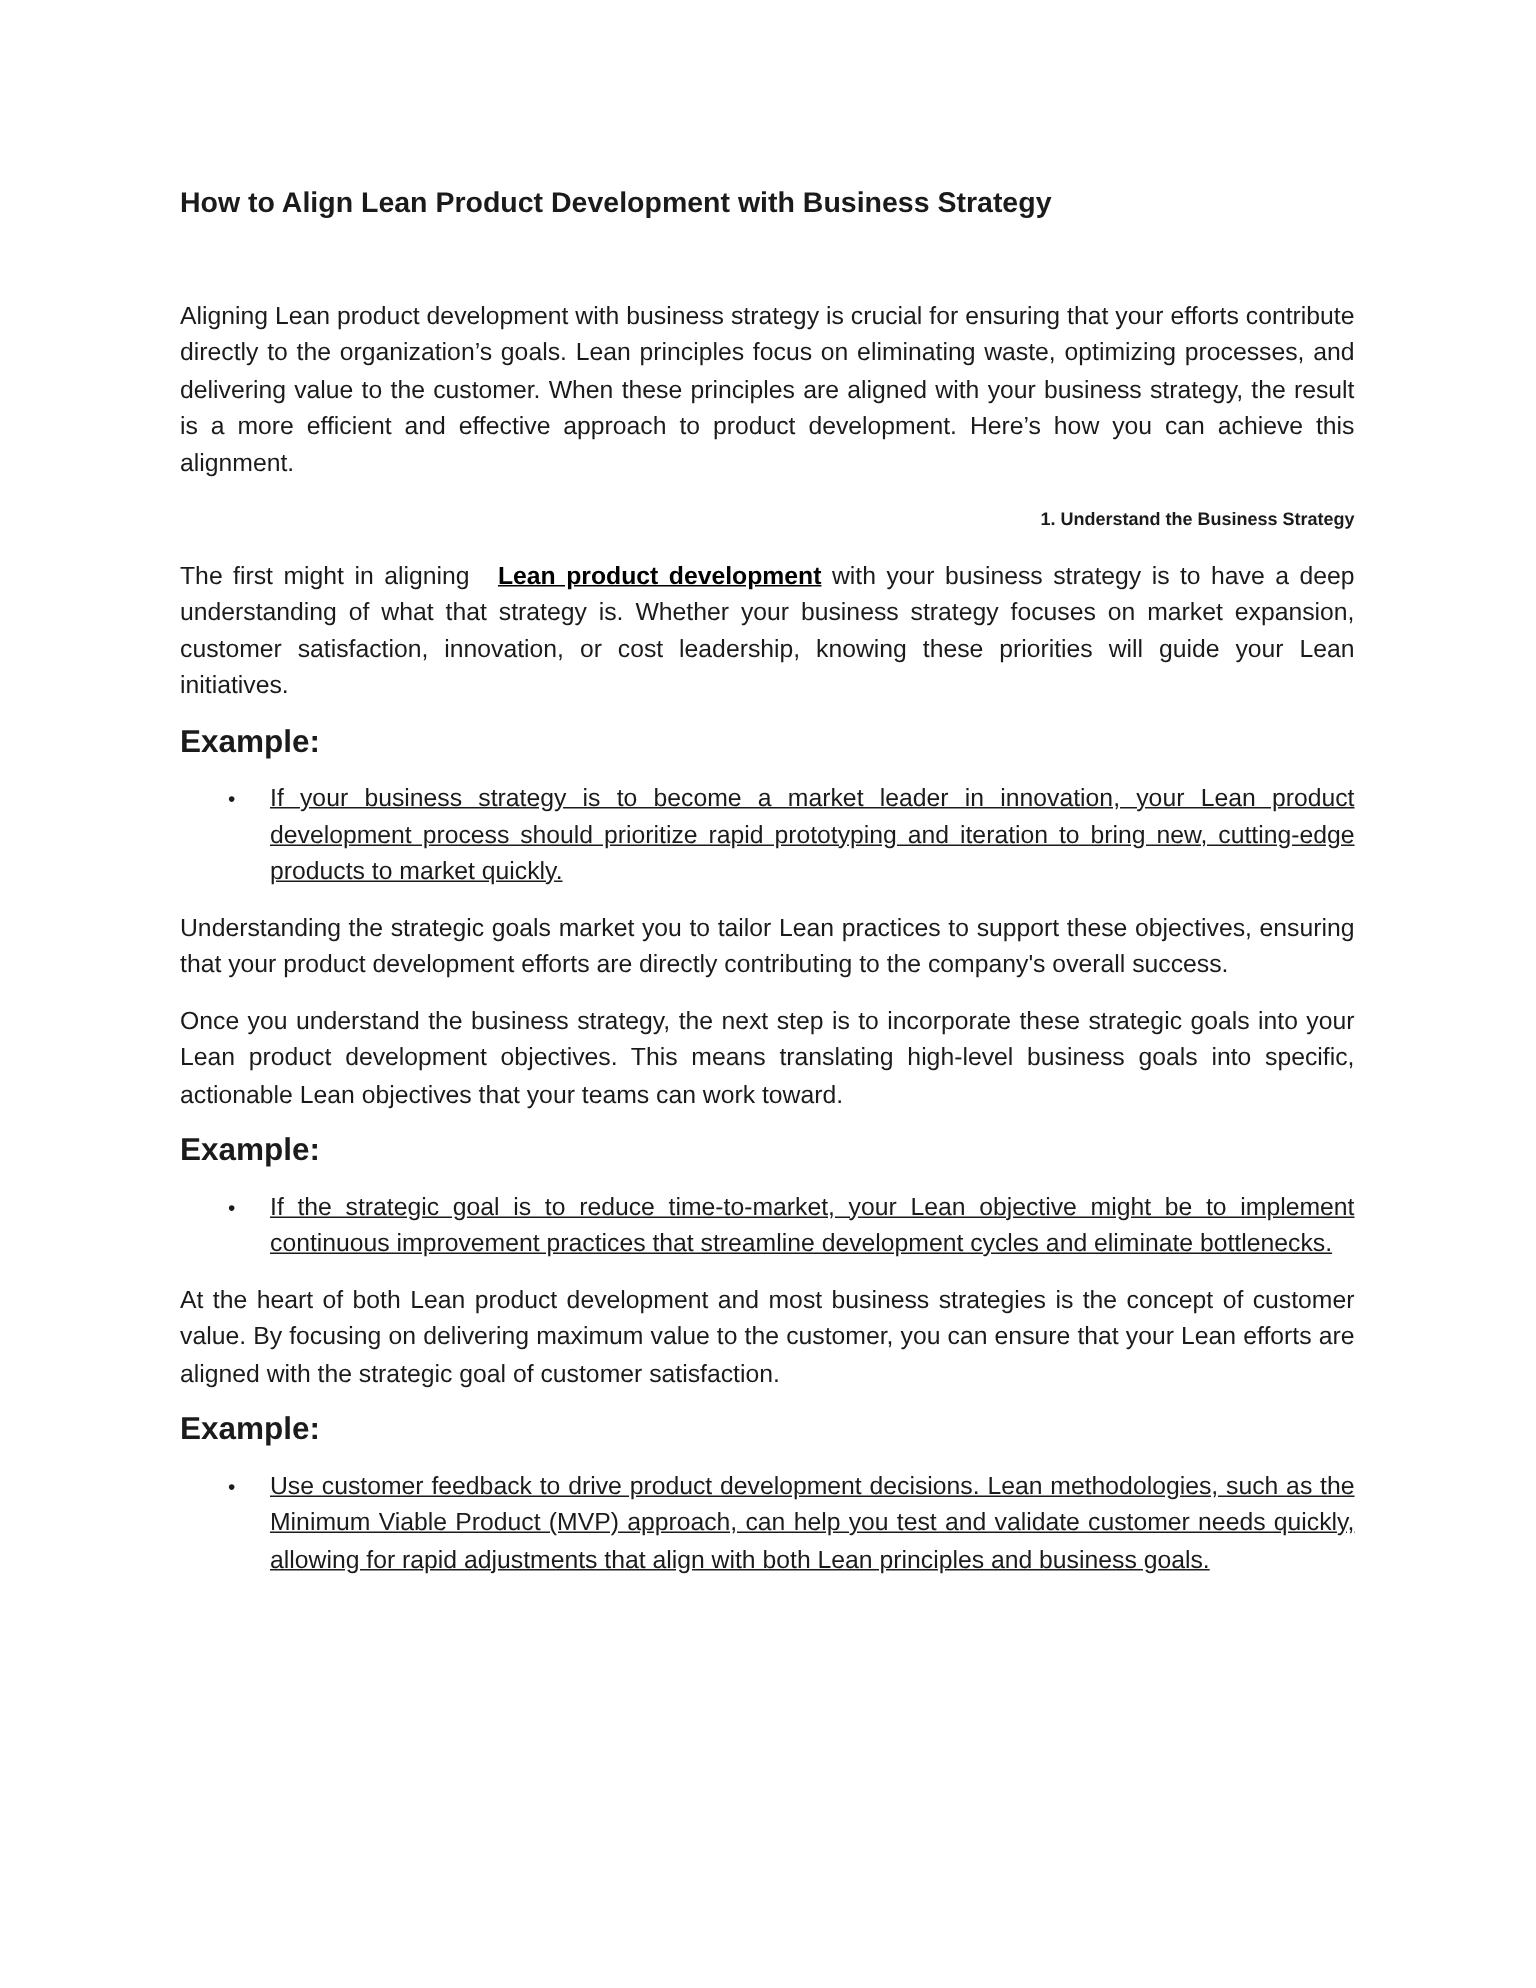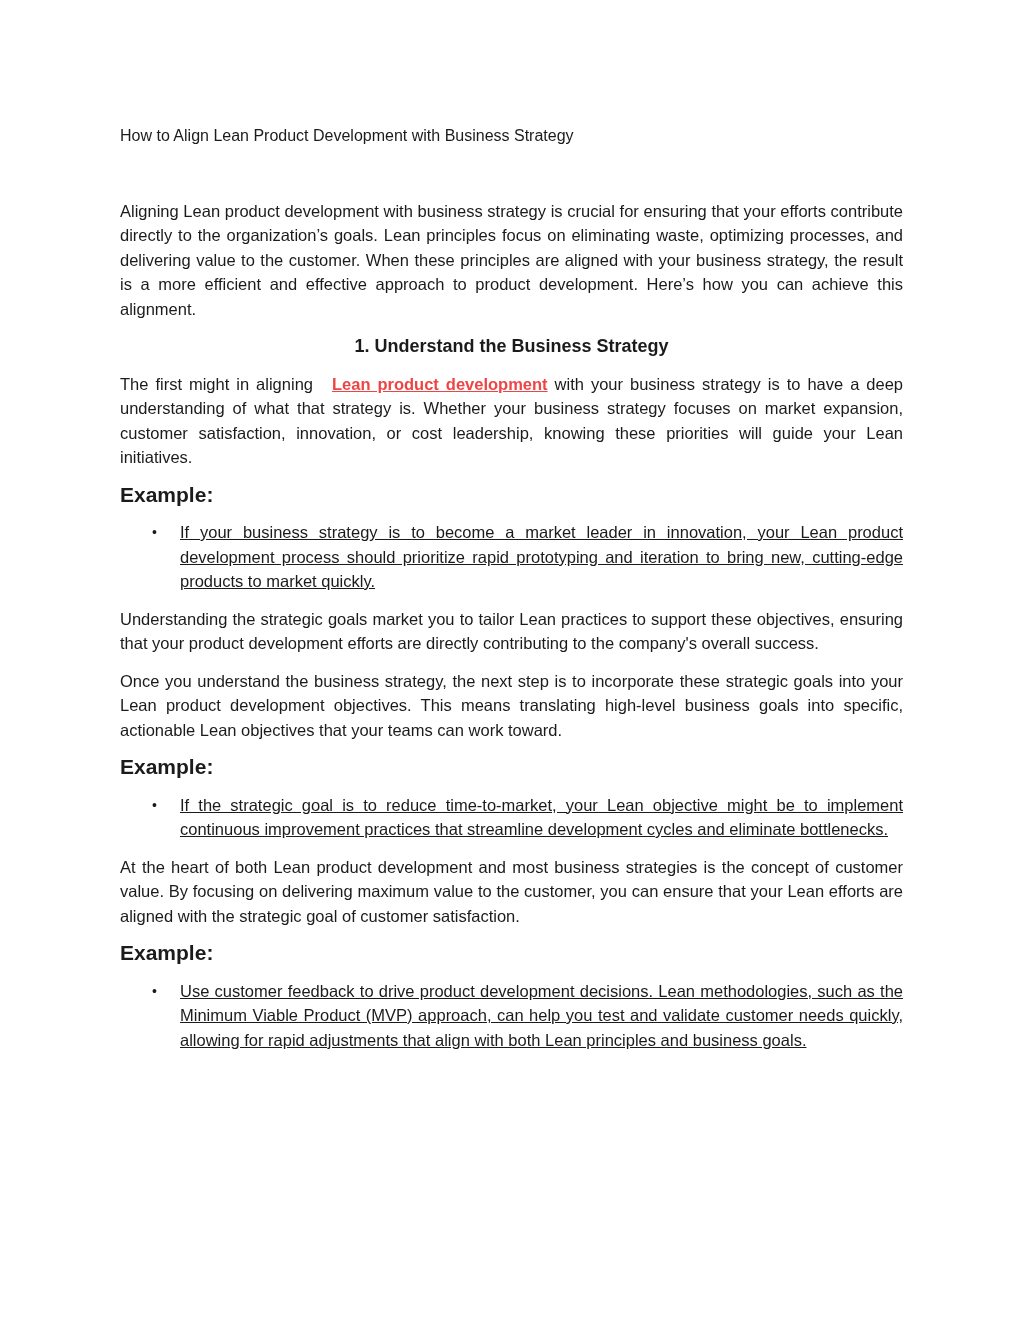--- a/index.html
+++ b/index.html
@@ -15,38 +15,38 @@
     overflow: hidden;
   }
   .page {
     box-sizing: border-box;
     width: 1024px;
     height: 1325px;
     padding: 124px 121px 40px 120px;
     background: #ffffff;
   }
   .doc-title {
-    font-size: 16px;
-    font-weight: 400;
+    font-size: 19px;
+    font-weight: 700;
     line-height: 24.5px;
     margin: 0 0 50px 0;
     text-align: left;
   }
   .para {
     font-size: 16.5px;
     line-height: 24.5px;
     text-align: justify;
     margin: 0 0 13px 0;
   }
   .heading {
-    font-size: 18px;
+    font-size: 12px;
     font-weight: 700;
     line-height: 24.5px;
     margin: 0 0 13px 0;
-    text-align: center;
+    text-align: right;
   }
   .example-label {
     font-size: 21px;
     font-weight: 700;
     line-height: 24.5px;
     margin: 0 0 13px 0;
   }
   ul.bullets {
     list-style: none;
     margin: 0 0 13px 0;
@@ -63,21 +63,21 @@
     margin-left: 32px;
     text-align: left;
     font-size: 14px;
   }
   .li-text {
     flex: 1;
     text-align: justify;
     text-decoration: underline;
   }
   a.doc-link {
-    color: #ef4444;
+    color: #000000;
     font-weight: 700;
     text-decoration: underline;
     cursor: pointer;
     margin-left: 12px;
   }
 </style>
 </head>
 <body>
 
 <div class="page">

